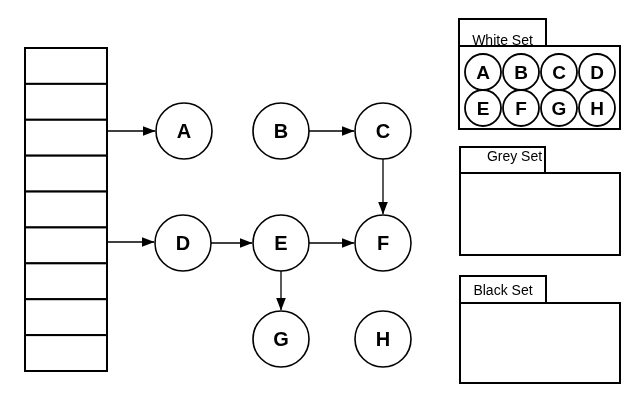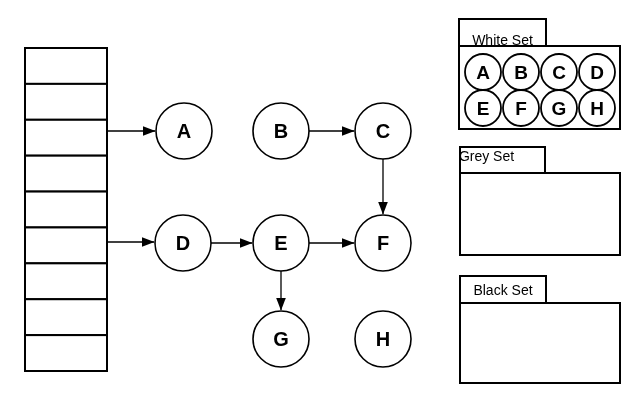--- a/index.html
+++ b/index.html
@@ -11,21 +11,21 @@
   .node{fill:var(--fill,#fff);stroke:var(--stroke,#000);stroke-width:1.6;}
   .member{fill:var(--fill,#fff);stroke:var(--stroke,#000);stroke-width:1.8;}
   .edge{stroke:var(--stroke,#000);stroke-width:1.3;fill:none;}
   .node-letter,.member-letter{font-family:"Liberation Sans","DejaVu Sans",sans-serif;
       font-weight:bold;font-size:20px;fill:var(--text,#000);}
   .member-letter{font-size:19px;}
   .label{position:absolute;color:var(--text,#000);font-size:14px;line-height:1;white-space:nowrap;}
   .gc-root-label{left:20px;top:27px;}
   .tab-label{display:flex;align-items:center;justify-content:center;}
   .white-tab-label{left:459px;top:19px;width:87px;height:42px;}
-  .grey-tab-label{left:444px;top:147px;width:85px;height:18px;}
+  .grey-tab-label{left:472px;top:147px;width:85px;height:18px;}
   .black-tab-label{left:460px;top:276px;width:86px;height:27px;}
 </style>
 </head>
 <body>
 
 <div class="stage" style="--stroke: #000000; --fill: #ffffff; --text: #000000; background: rgb(255, 255, 255); width: 640px; height: 409px;">
   <svg id="diagram-svg" width="640" height="409" viewBox="0 0 640 409">
     <defs>
       <marker id="arrowhead" markerUnits="userSpaceOnUse" markerWidth="14" markerHeight="10" refX="12.5" refY="5" orient="auto">
         <path d="M0,0 L13,5 L0,10 Z" fill="#000000"></path>

